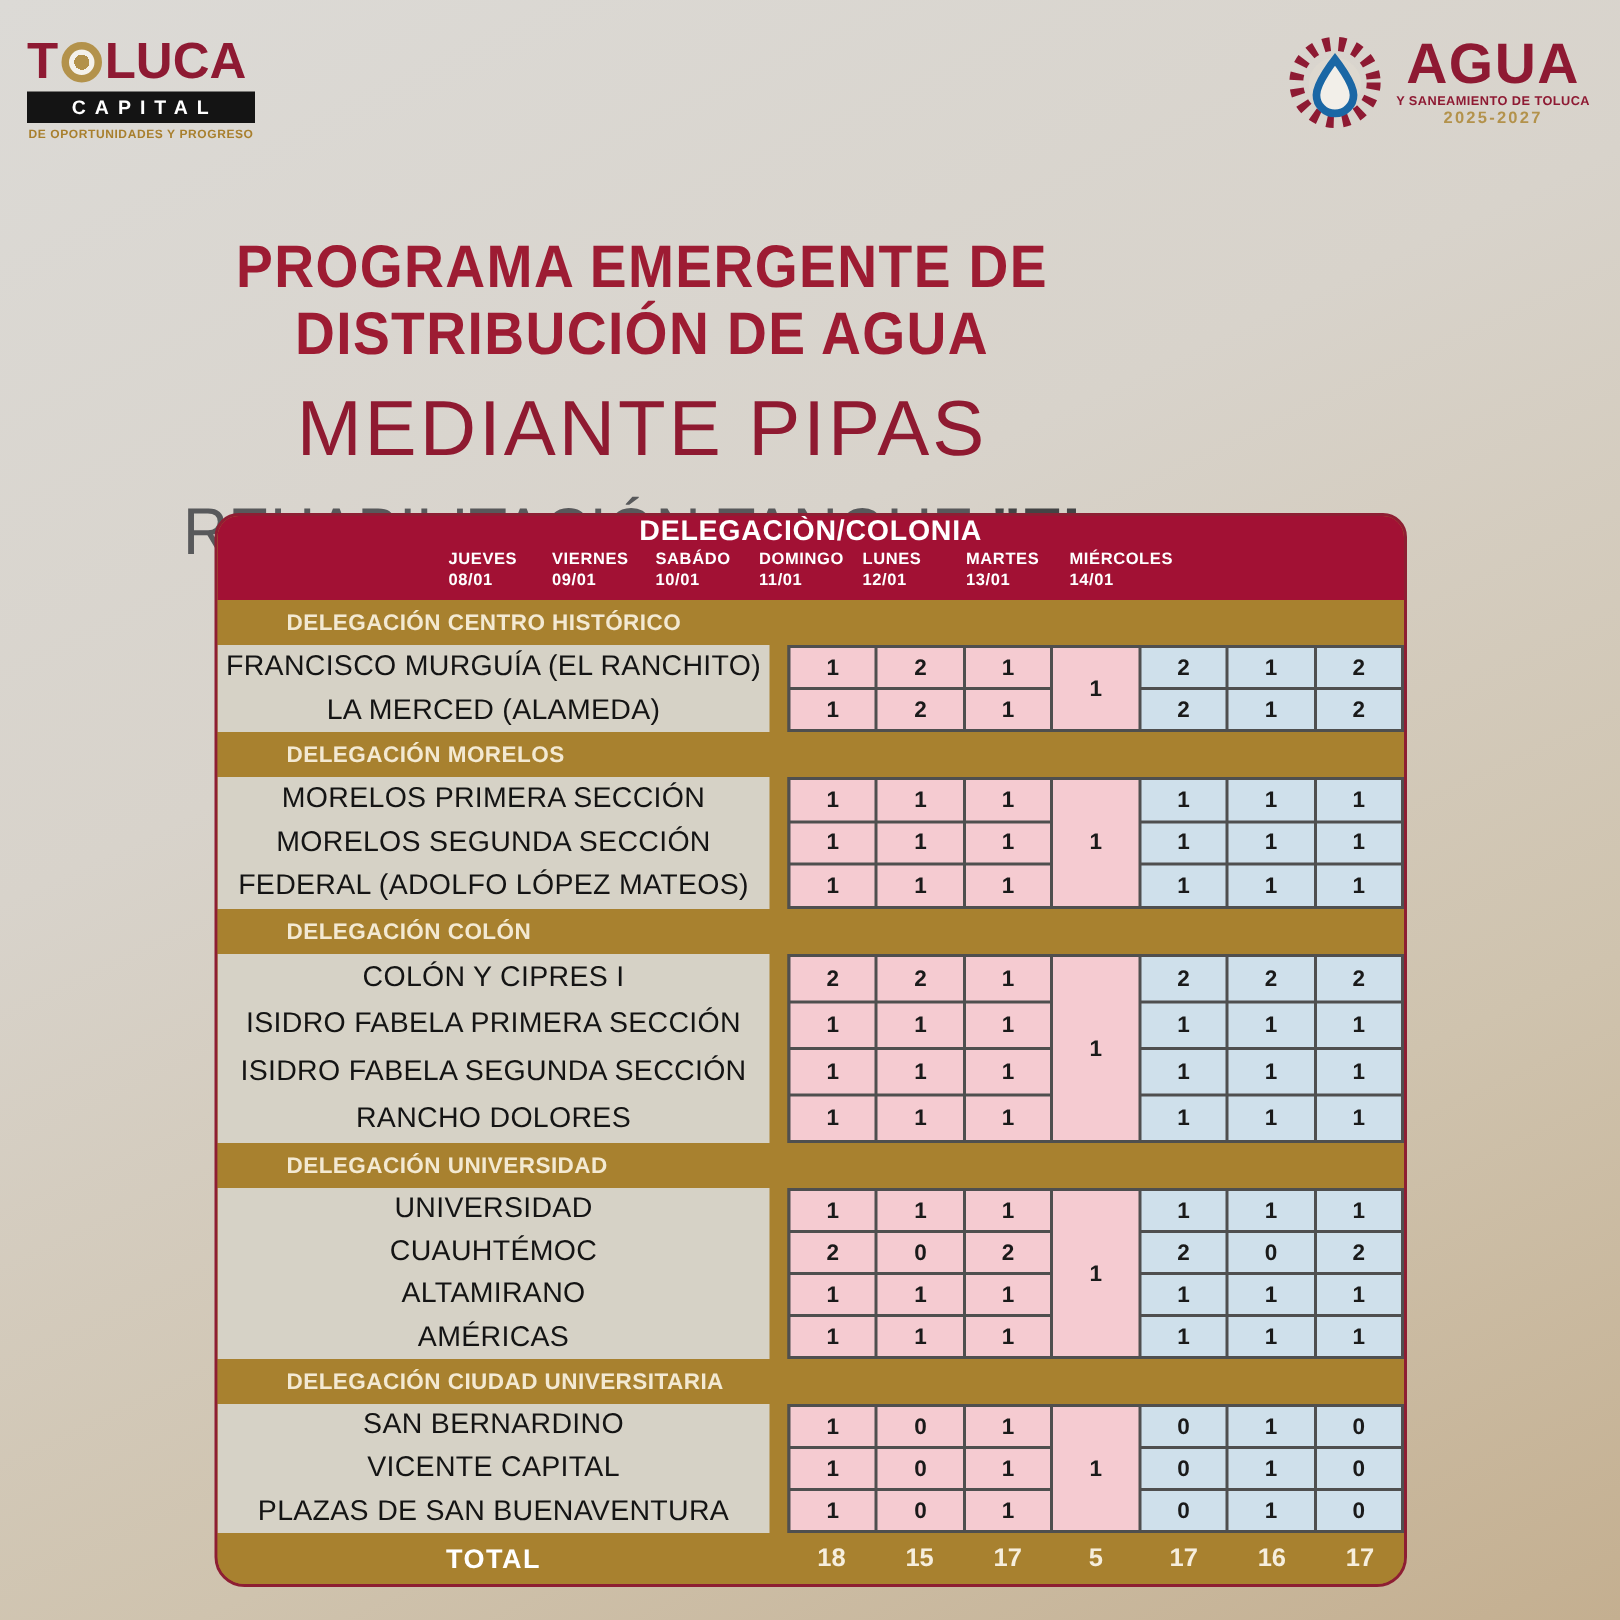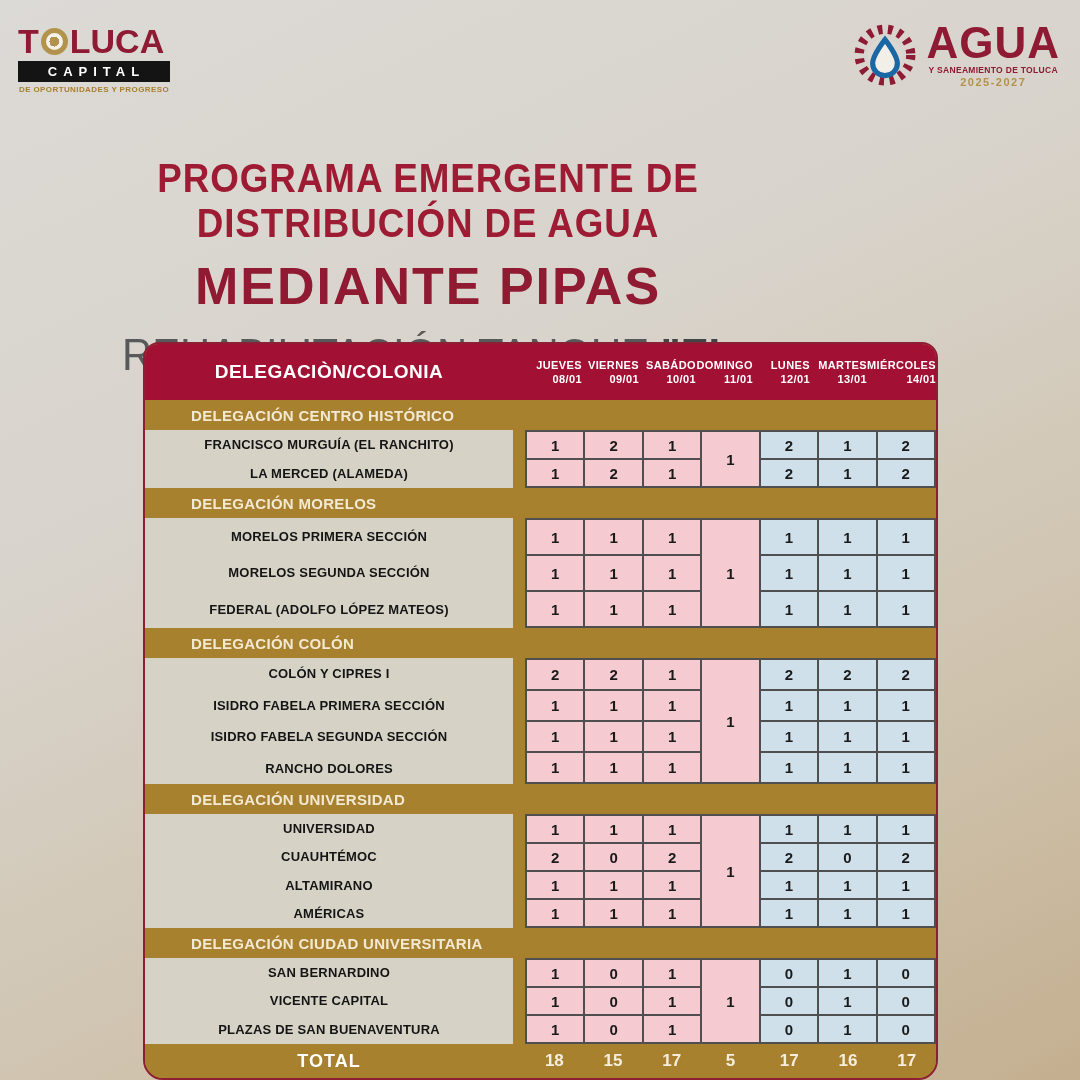--- a/index.html
+++ b/index.html
@@ -18,48 +18,48 @@
     border:5px solid #b3924b; background:radial-gradient(circle,#b3924b 0 5px,#f4f1ea 5px);
     margin:0 2px; }
   .toluca-capital { margin-top:3px; width:152px; background:#141414; color:#fff;
     font-weight:bold; font-size:13px; letter-spacing:6px; text-align:center; padding:3px 0 3px 5px; }
   .toluca-tagline { margin-top:3px; width:152px; color:#a87f2d; font-weight:bold; font-size:8px; letter-spacing:0.4px; text-align:center; }
 
   
   .agua { position:absolute; right:20px; top:22px; display:flex; align-items:center; gap:8px; }
   .agua-emblem { width:66px; height:66px; }
   .agua-text { display:flex; flex-direction:column; align-items:center; }
-  .agua-name { font-weight:bold; font-size:44px; color:#8e1a33; letter-spacing:1px; line-height:0.95;text-align:right; }
+  .agua-name { font-weight:bold; font-size:38px; color:#8e1a33; letter-spacing:1px; line-height:0.95;text-align:right; }
   .agua-sub { font-weight:bold; font-size:8.5px; color:#8e1a33; letter-spacing:0.3px; margin-top:1px; }
   .agua-period { font-weight:bold; font-size:11px; color:#b3924b; letter-spacing:1.5px; margin-top:1px; }
 
   
   .titles { position:absolute; left:0; top:156px; width:856px; text-align:center; }
   .title-1 { font-size:40px; font-weight:bold; color:#9d1c33; letter-spacing:1px; }
   .title-1 > span { display:inline-block; transform:scaleX(0.92); }
-  .title-2 { margin-top:10px; font-size:52px; font-weight:bold; color:#8f1a31; letter-spacing:2px; }
+  .title-2 { margin-top:10px; font-size:52px; font-weight:normal; color:#8f1a31; letter-spacing:2px; }
   .title-3 { margin-top:14px; font-size:44px; color:#58595b; letter-spacing:0; }
   .title-3 > span { display:inline-block; transform:scaleX(0.95); }
   .title-3 b { color:#434445; font-weight:bold; }
 
   
   .table-card { position:absolute; left:143px; top:342px; width:795px;
     background:#a8812f; border:2px solid #8e1e33; border-radius:16px 16px 20px 20px; overflow:hidden; }
 
-  .thead { height:56px; background:#a21134; display:flex; align-items:center; }
+  .thead { height:56px; background:#a21134; display:flex; align-items:center;flex-direction:column; }
   .th-label { width:368px; text-align:center; color:#fff; font-weight:bold; font-size:19px; letter-spacing:0.5px; }
   .col-gap { width:12px; flex:none; }
   .th-days, .total-values { flex:1; display:grid; grid-template-columns:repeat(7,1fr); }
-  .day { color:#fff; font-weight:bold; font-size:11px; line-height:1.3; text-align:right; letter-spacing:0.4px; }
+  .day { color:#fff; font-weight:bold; font-size:11px; line-height:1.3; text-align:left; letter-spacing:0.4px; }
 
   .section-bar { height:30px; background:#a8812f; color:#f3e9d2; font-weight:bold; font-size:15px;
     display:flex; align-items:center; padding-left:46px; letter-spacing:0.3px; }
   .section-body { display:flex; }
   .labels-col { width:368px; flex:none; background:#d6d2c6; display:grid; }
-  .row-label { display:flex; align-items:center; justify-content:center; font-weight:bold; font-size:13px; color:#141414; letter-spacing:0.2px; }
+  .row-label { display:flex; align-items:center; justify-content:center; font-weight:normal; font-size:19px; color:#141414; letter-spacing:0.2px; }
   .num-grid { flex:1; display:grid; grid-template-columns:repeat(7,1fr); gap:2px; background:#4f4f4f; border:2px solid #4f4f4f; }
   .cell { display:flex; align-items:center; justify-content:center; font-weight:bold; font-size:15px; color:#1a1a1a; }
   .cell.pink { background:#f5cbd1; }
   .cell.blue { background:#cfe0eb; }
 
   .total-row { height:34px; background:#a8812f; display:flex; align-items:center; }
   .total-label { width:368px; text-align:center; color:#ffffff; font-weight:bold; font-size:18px; letter-spacing:1px; }
   .tot { text-align:center; color:#f6eedd; font-weight:bold; font-size:17px; }
 </style>
 </head>
@@ -152,21 +152,21 @@
             <div class="cell blue">2</div>
             <div class="cell pink">1</div>
             <div class="cell pink">2</div>
             <div class="cell pink">1</div>
             <div class="cell blue">2</div>
             <div class="cell blue">1</div>
             <div class="cell blue">2</div>
           </div>
         </div>
         <div class="section-bar">DELEGACIÓN MORELOS</div>
-        <div class="section-body" style="height: 110px;">
+        <div class="section-body" style="height: 88px;">
           <div class="labels-col" style="grid-template-rows: repeat(3, 1fr);">
             <div class="row-label">MORELOS PRIMERA SECCIÓN</div>
             <div class="row-label">MORELOS SEGUNDA SECCIÓN</div>
             <div class="row-label">FEDERAL (ADOLFO LÓPEZ MATEOS)</div>
           </div>
           <div class="col-gap"></div>
           <div class="num-grid" style="grid-template-rows: repeat(3, 1fr);">
             <div class="cell pink">1</div>
             <div class="cell pink">1</div>
             <div class="cell pink">1</div>

